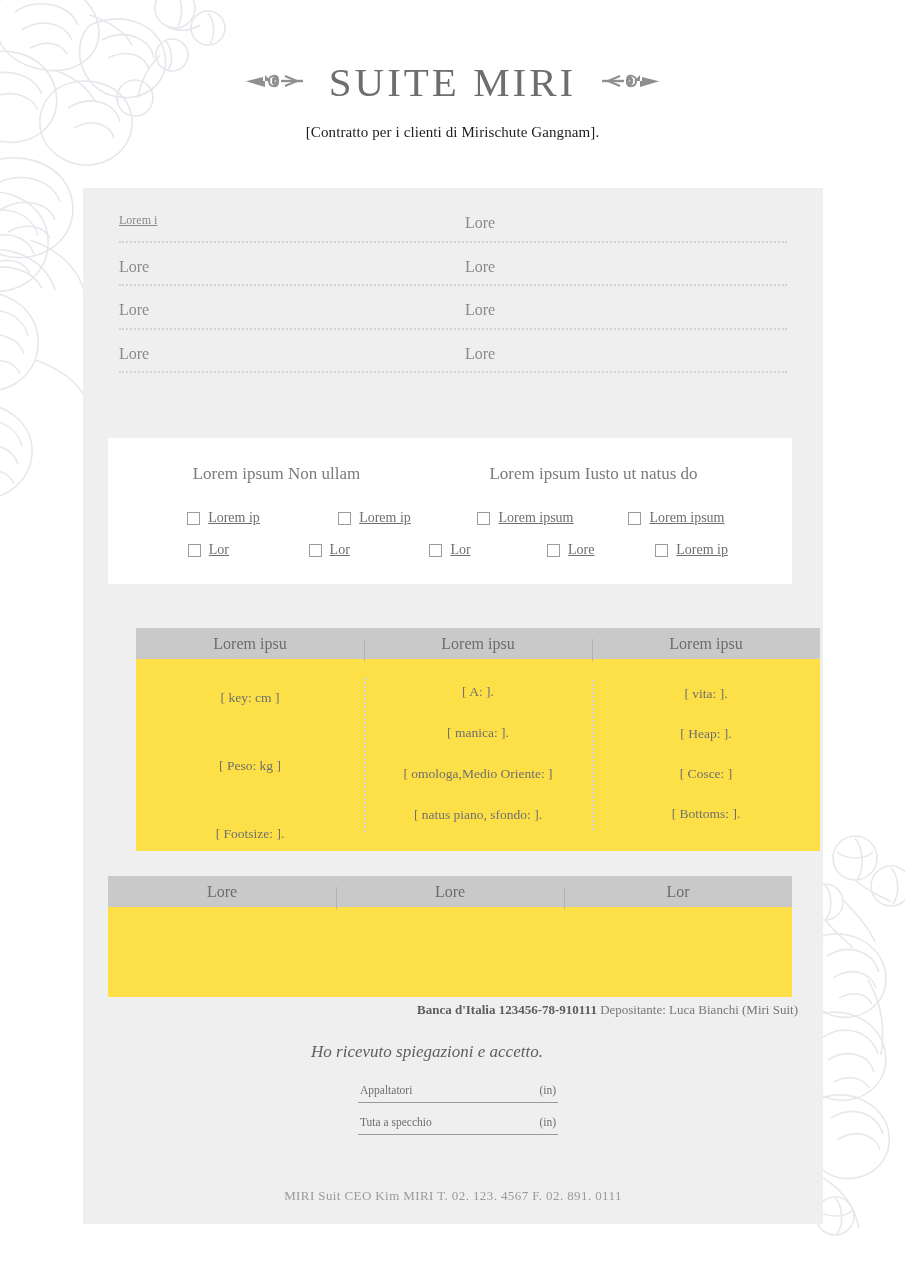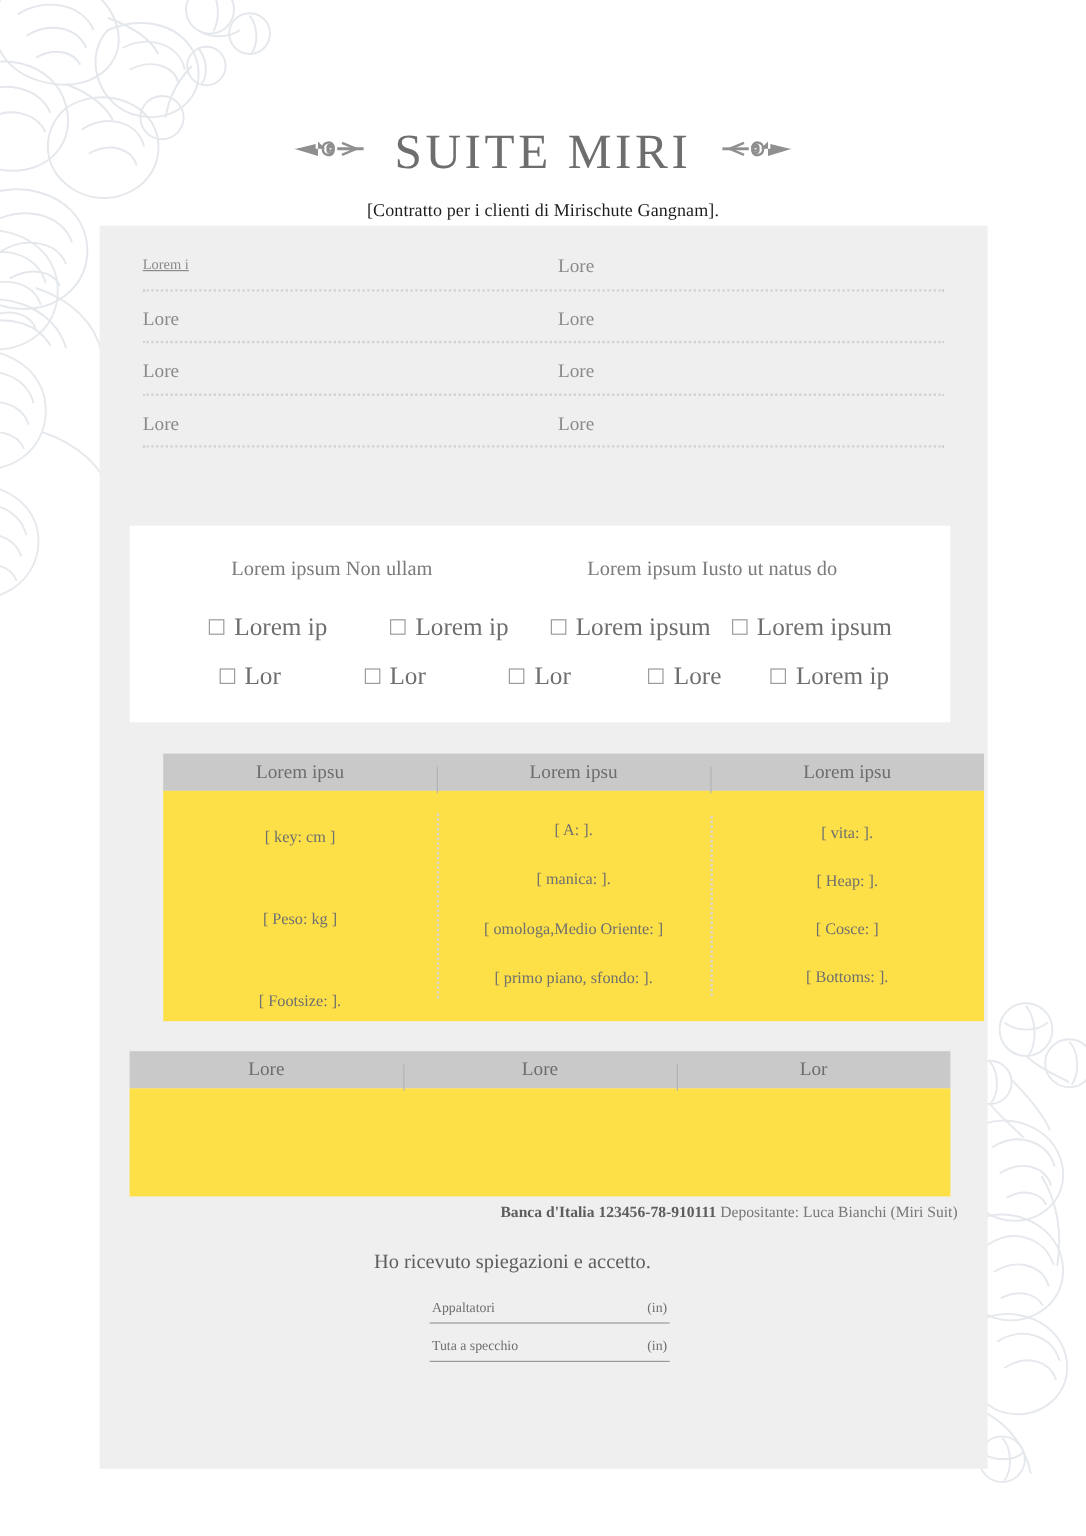--- a/index.html
+++ b/index.html
@@ -40,21 +40,20 @@
   
   .doc-header {
     padding-top: 62px;
     text-align: center;
   }
   .title-row {
     display: flex;
     align-items: center;
     justify-content: center;
     gap: 24px;
-    margin-top: 44px;
   }
   .doc-title {
     font-size: 41px;
     letter-spacing: 3px;
     color: #6e6e6e;
     font-weight: normal;
     margin: 0;
     line-height: 1;
     white-space: nowrap;
   }
@@ -121,23 +120,24 @@
     display: flex;
     justify-content: center;
     align-items: center;
     margin-bottom: 16px;
     padding: 0 40px;
   }
   .check-row.row2 { margin-bottom: 0; }
   .check-item {
     display: flex;
     align-items: center;
-    font-size: 21px;
+    font-size: 14px;
     color: #6e6e6e;
     white-space: nowrap;
+    text-decoration: underline;
   }
   .check-row.row1 .check-item { flex: 1; justify-content: center; }
   .check-row.row2 .check-item { flex: 1; justify-content: center; }
   .cbox {
     display: inline-block;
     width: 11px;
     height: 11px;
     border: 1px solid #9b9b9b;
     margin-right: 8px;
     background: transparent;
@@ -218,20 +218,21 @@
 
   
   .accept-text {
     position: absolute;
     top: 854px;
     left: 0;
     width: 688px;
     text-align: center;
     font-size: 17px;
     color: #5e5e5e;
+    font-style: italic;
   }
   .sign-block {
     position: absolute;
     top: 896px;
     left: 275px;
     width: 200px;
   }
   .sign-row {
     display: flex;
     justify-content: space-between;
@@ -475,21 +476,21 @@
       <div class="mt-body">
         <div class="mt-col col-1">
           <div class="mt-entry">[ key: cm ]</div>
           <div class="mt-entry">[ Peso: kg ]</div>
           <div class="mt-entry">[ Footsize: ].</div>
         </div>
         <div class="mt-col col-2">
           <div class="mt-entry">[ A: ].</div>
           <div class="mt-entry">[ manica: ].</div>
           <div class="mt-entry">[ omologa,Medio Oriente: ]</div>
-          <div class="mt-entry">[ primo piano, sfondo: ].</div>
+          <div class="mt-entry">[ natus piano, sfondo: ].</div>
         </div>
         <div class="mt-col col-3">
           <div class="mt-entry">[ vita: ].</div>
           <div class="mt-entry">[ Heap: ].</div>
           <div class="mt-entry">[ Cosce: ]</div>
           <div class="mt-entry">[ Bottoms: ].</div>
         </div>
       </div>
     </div>
 
@@ -517,15 +518,16 @@
       <div class="sign-row">
         <span>Appaltatori</span>
         <span class="unit">(in)</span>
       </div>
       <div class="sign-row">
         <span>Tuta a specchio</span>
         <span class="unit">(in)</span>
       </div>
     </div>
 
+    <div class="doc-footer">MIRI Suit CEO Kim MIRI T. 02. 123. 4567 F. 02. 891. 0111</div>
 
   </div>
 </div>
 
 </body></html>

